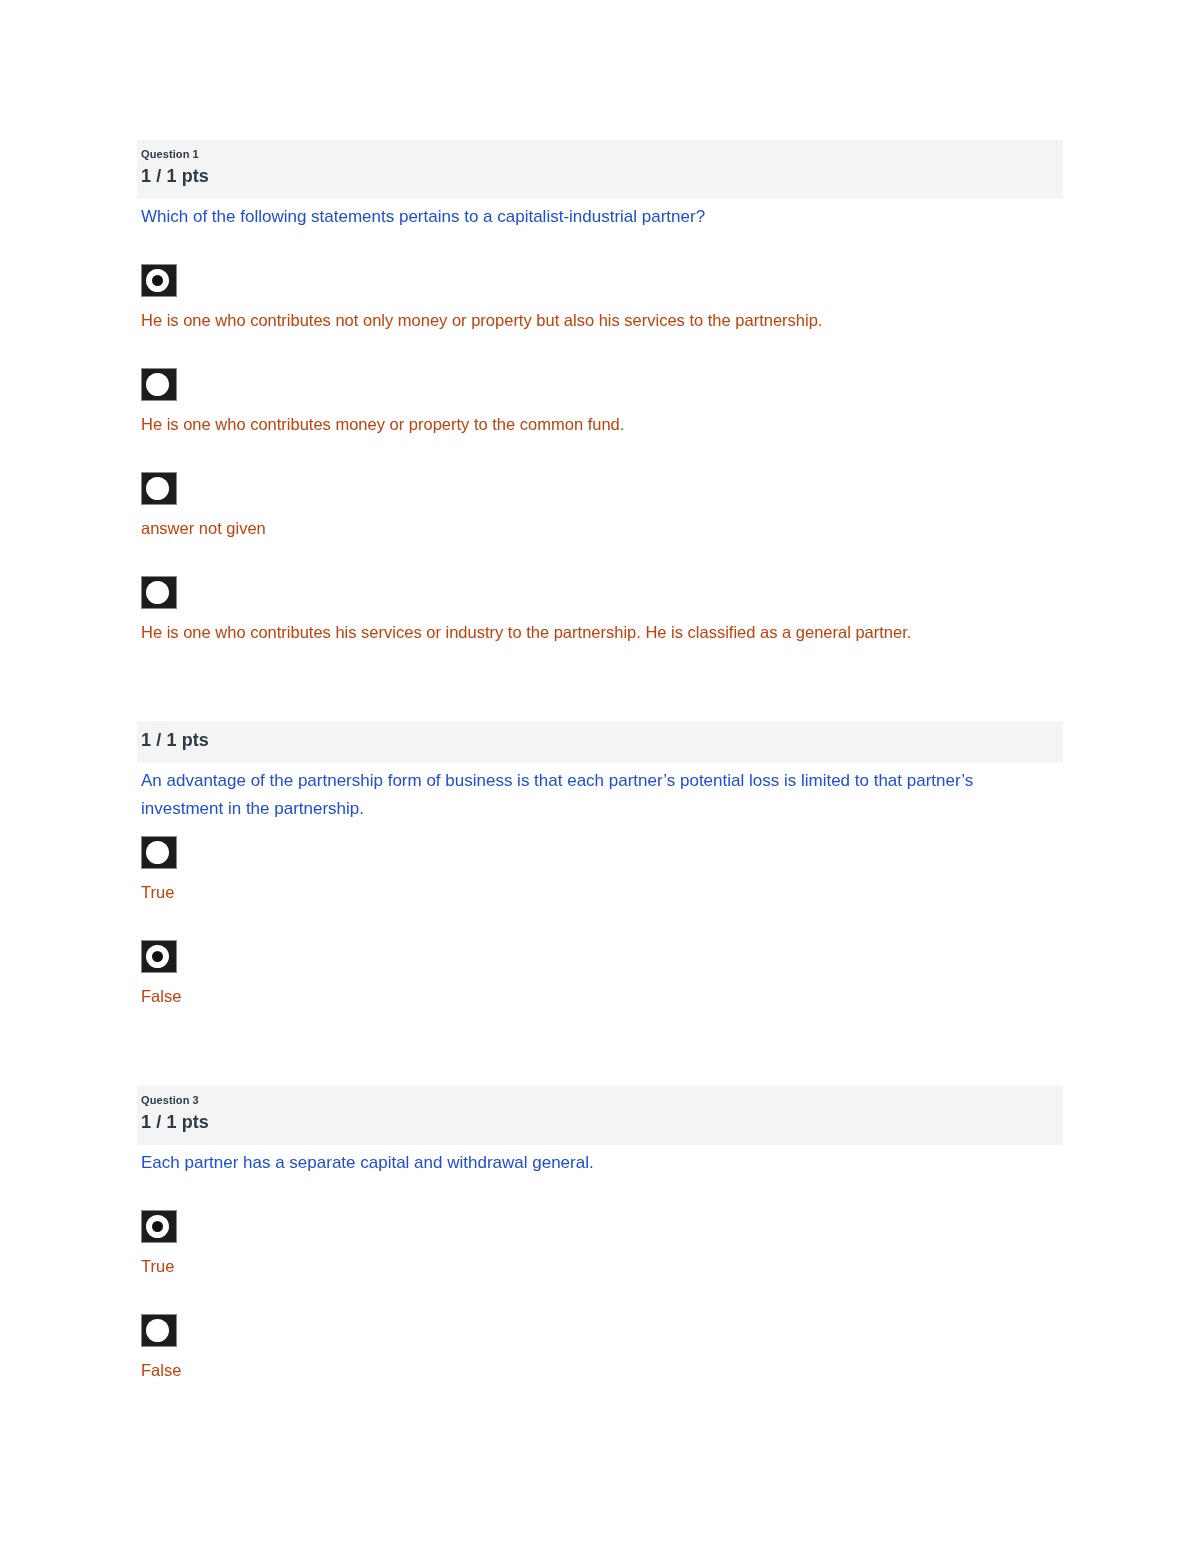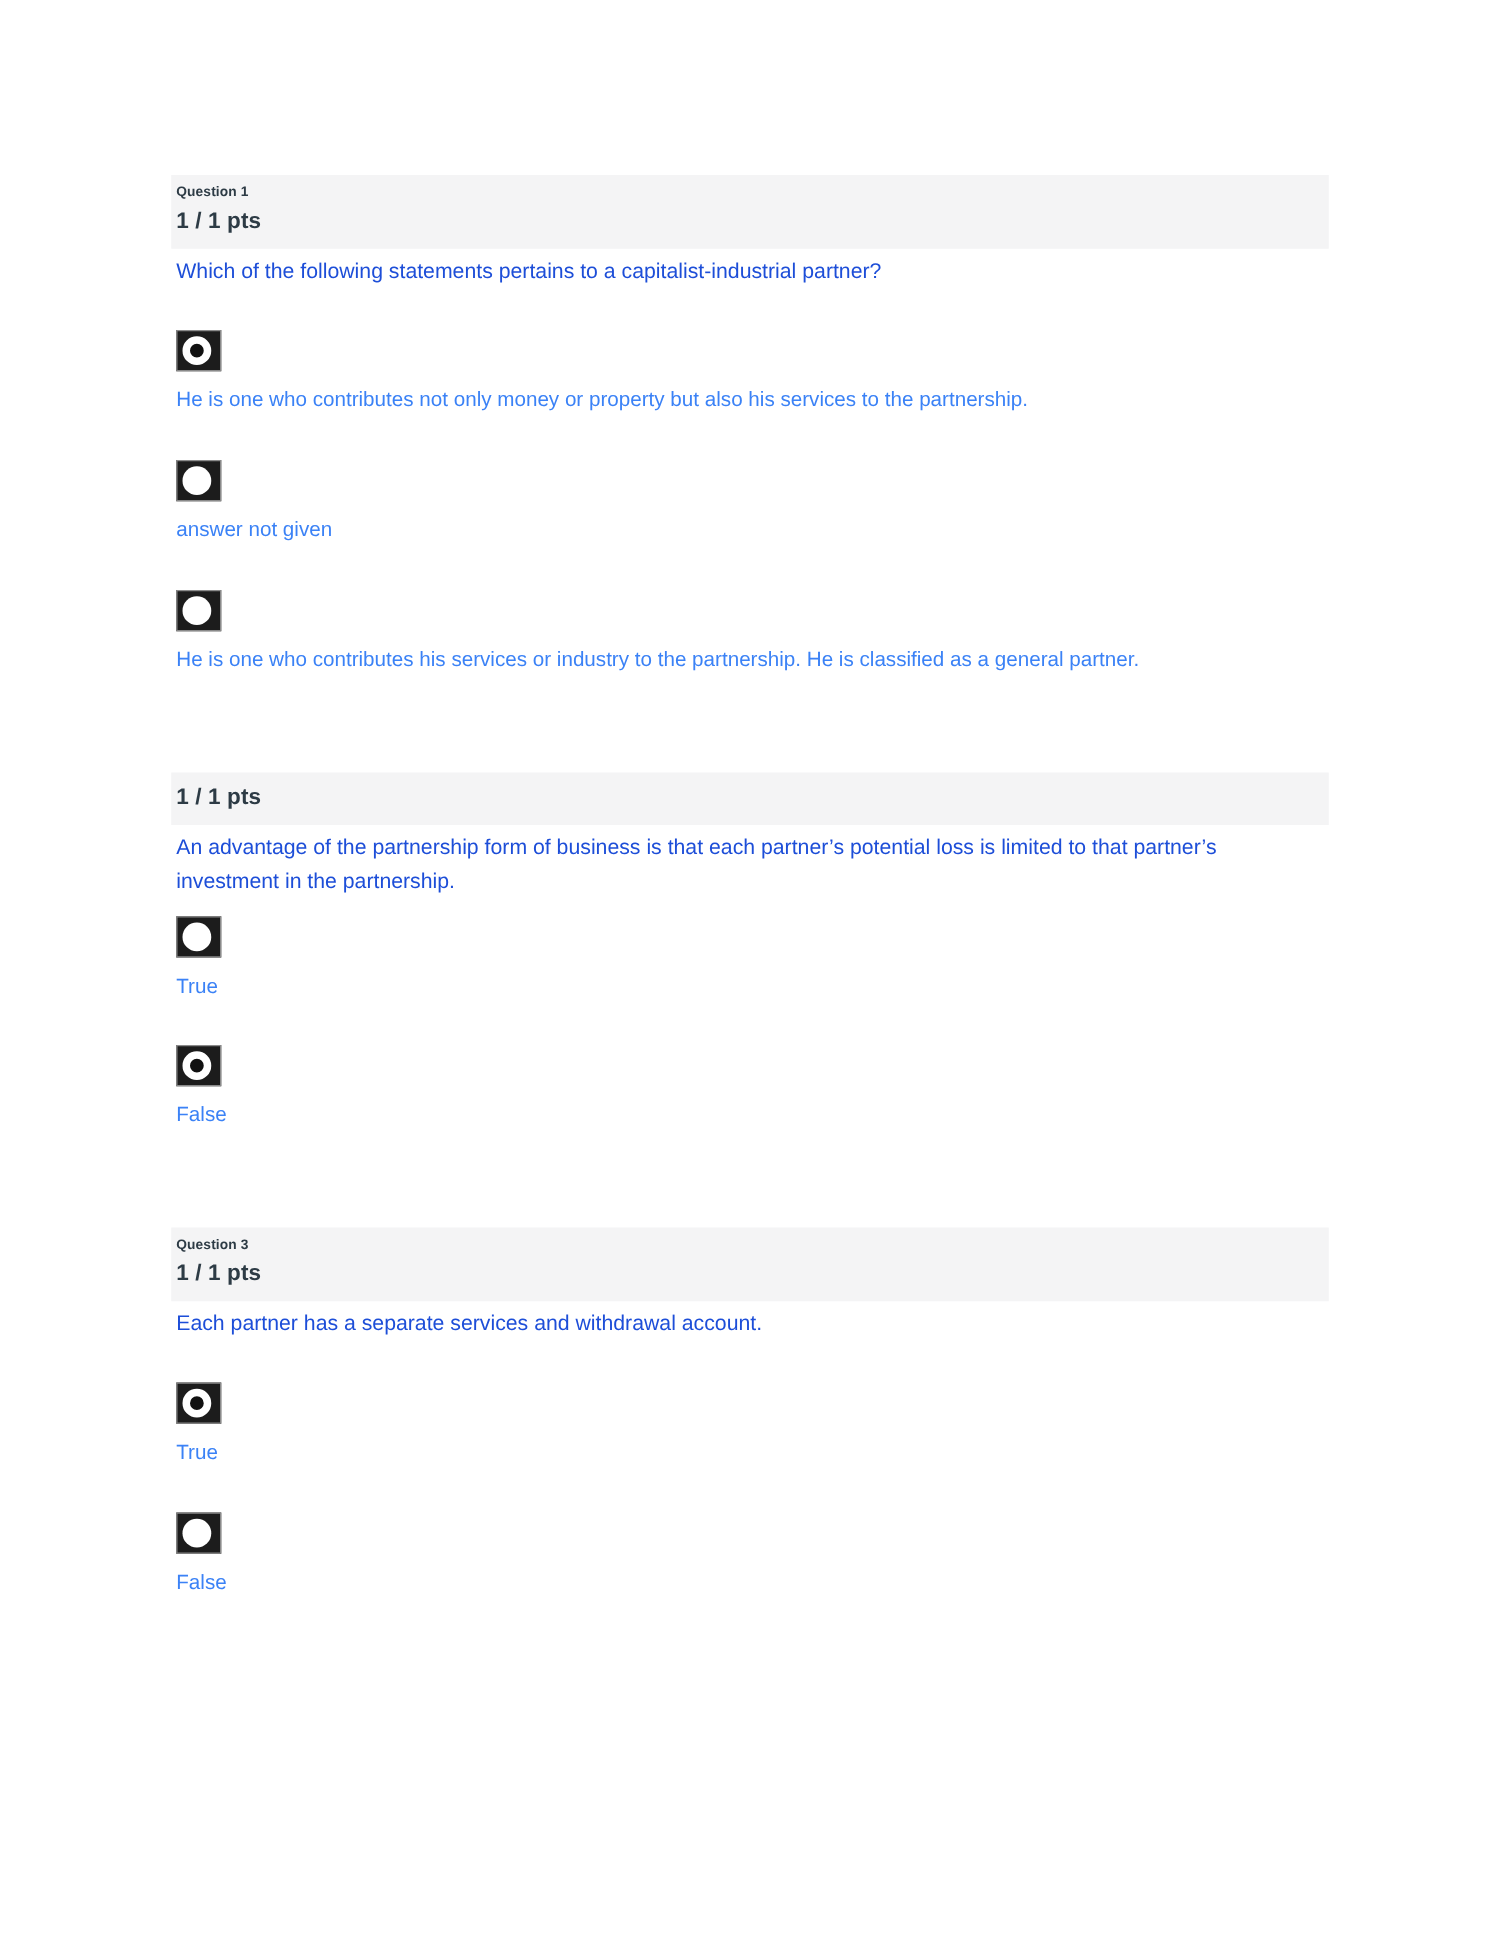--- a/index.html
+++ b/index.html
@@ -94,21 +94,21 @@
   }
   
   .radio-box.selected .ring {
     border: 6px solid #ffffff;
     background: #111111;
   }
 
   .answer-text {
     font-size: 16.5px;
     line-height: 1.62;
-    color: #3b82f6;
+    color: #c2410c;
     margin-top: 10px;
     max-width: 900px;
   }
 </style>
 </head>
 <body>
 
 <div class="page">
 
   <div class="question">
@@ -120,20 +120,26 @@
 
     <div class="answers">
 
       <div class="answer answer-spacer-lg">
         <span class="radio-box selected">
             <span class="ring"></span>
           </span>
         <div class="answer-text">He is one who contributes not only money or property but also his services to the partnership.</div>
       </div>
 
+      <div class="answer answer-spacer-lg">
+        <span class="radio-box">
+            <span class="ring"></span>
+          </span>
+        <div class="answer-text">He is one who contributes money or property to the common fund.</div>
+      </div>
 
       <div class="answer answer-spacer-lg">
         <span class="radio-box">
             <span class="ring"></span>
           </span>
         <div class="answer-text">answer not given</div>
       </div>
 
       <div class="answer answer-spacer-lg">
         <span class="radio-box">
@@ -168,21 +174,21 @@
       </div>
 
     </div>
   </div>
 
   <div class="question">
     <div class="q-header">
       <div class="q-title">Question 3</div>
       <div class="q-points">1 / 1 pts</div>
     </div>
-    <div class="q-text">Each partner has a separate services and withdrawal account.</div>
+    <div class="q-text">Each partner has a separate capital and withdrawal general.</div>
 
     <div class="answers">
 
       <div class="answer answer-spacer-lg">
         <span class="radio-box selected">
             <span class="ring"></span>
           </span>
         <div class="answer-text">True</div>
       </div>
 

